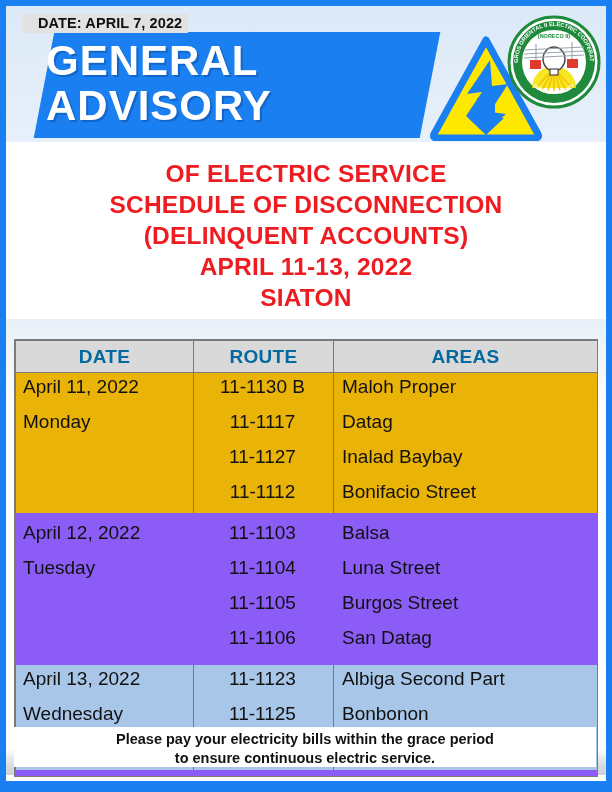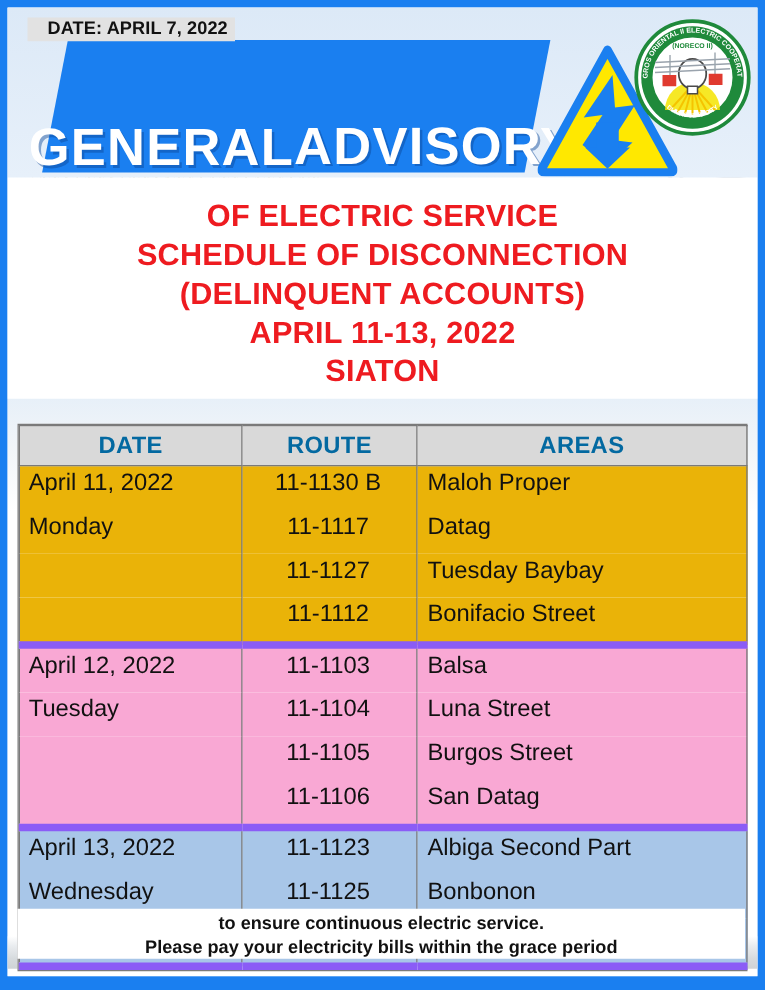--- a/index.html
+++ b/index.html
@@ -60,21 +60,21 @@
     position:absolute;left:0;top:0;width:600px;height:136px;
     background:linear-gradient(180deg,#dce9f7 0%,#e7f0fa 100%);
   }
   .banner{
     position:absolute;left:38px;top:26px;width:386px;height:106px;
     background:#1a7ff0;
     transform:skewX(-11deg);
   }
   .title-wrap{
     position:absolute;left:40px;top:22px;width:392px;height:112px;
-    display:flex;flex-direction:row;justify-content:center;align-items:flex-end;
+    display:flex;flex-direction:column;justify-content:center;align-items:flex-start;
     color:#ffffff;
     text-shadow:2px 2px 0 rgba(10,70,150,.45);
   }
   .title-1{font-size:42px;font-weight:bold;line-height:44px;letter-spacing:1px;}
   .title-2{font-size:42px;font-weight:bold;line-height:46px;letter-spacing:1px;}
 
   .date-chip{
     position:absolute;left:16px;top:8px;
     background:#e2e2e2;
     padding:1px 6px 2px 16px;
@@ -130,21 +130,21 @@
     border-left:1px solid #7a7a7a;
     border-right:1px solid #7a7a7a;
     font-size:19px;color:#111;
     height:32px;vertical-align:top;
     padding:3px 0 0 0;
   }
   td.date-cell{padding-left:7px;text-align:left;}
   td.route-cell{text-align:center;padding-right:2px;}
   td.area-cell{padding-left:8px;text-align:left;}
   tr.g td{background:#eab308;}
-  tr.y td{background:#f9a8d4;}
+  tr.y td{background:#8b5cf6;}
   tr.b td{background:#a8c6e8;}
   tr.sep-g td{border-top:1px solid #8f9c80;}
   tr.grp-end td{border-bottom:6px solid #8b5cf6;}
 
   
   .note{
     position:absolute;left:8px;top:721px;width:582px;
     text-align:center;
     font-size:14.5px;font-weight:bold;color:#111;
     line-height:18.5px;
@@ -252,21 +252,21 @@
               <td class="area-cell">Maloh Proper</td>
             </tr>
             <tr class="g">
               <td class="date-cell">Monday</td>
               <td class="route-cell">11-1117</td>
               <td class="area-cell">Datag</td>
             </tr>
             <tr class="g">
               <td class="date-cell"></td>
               <td class="route-cell">11-1127</td>
-              <td class="area-cell">Tuesday Baybay</td>
+              <td class="area-cell">Inalad Baybay</td>
             </tr>
             <tr class="g grp-end">
               <td class="date-cell"></td>
               <td class="route-cell">11-1112</td>
               <td class="area-cell">Bonifacio Street</td>
             </tr>
             <tr class="y sep-g">
               <td class="date-cell">April 12, 2022</td>
               <td class="route-cell">11-1103</td>
               <td class="area-cell">Balsa</td>
@@ -299,18 +299,18 @@
             <tr class="b grp-end">
               <td class="date-cell"></td>
               <td class="route-cell">11-1126</td>
               <td class="area-cell">Tambobo</td>
             </tr>
           </tbody>
       </table>
     </div>
 
     <div class="note">
+      <div>Please pay your electricity bills within the grace period</div>
       <div>to ensure continuous electric service.</div>
-      <div>Please pay your electricity bills within the grace period</div>
     </div>
 
   </div>
 </div>
 
 </body></html>

